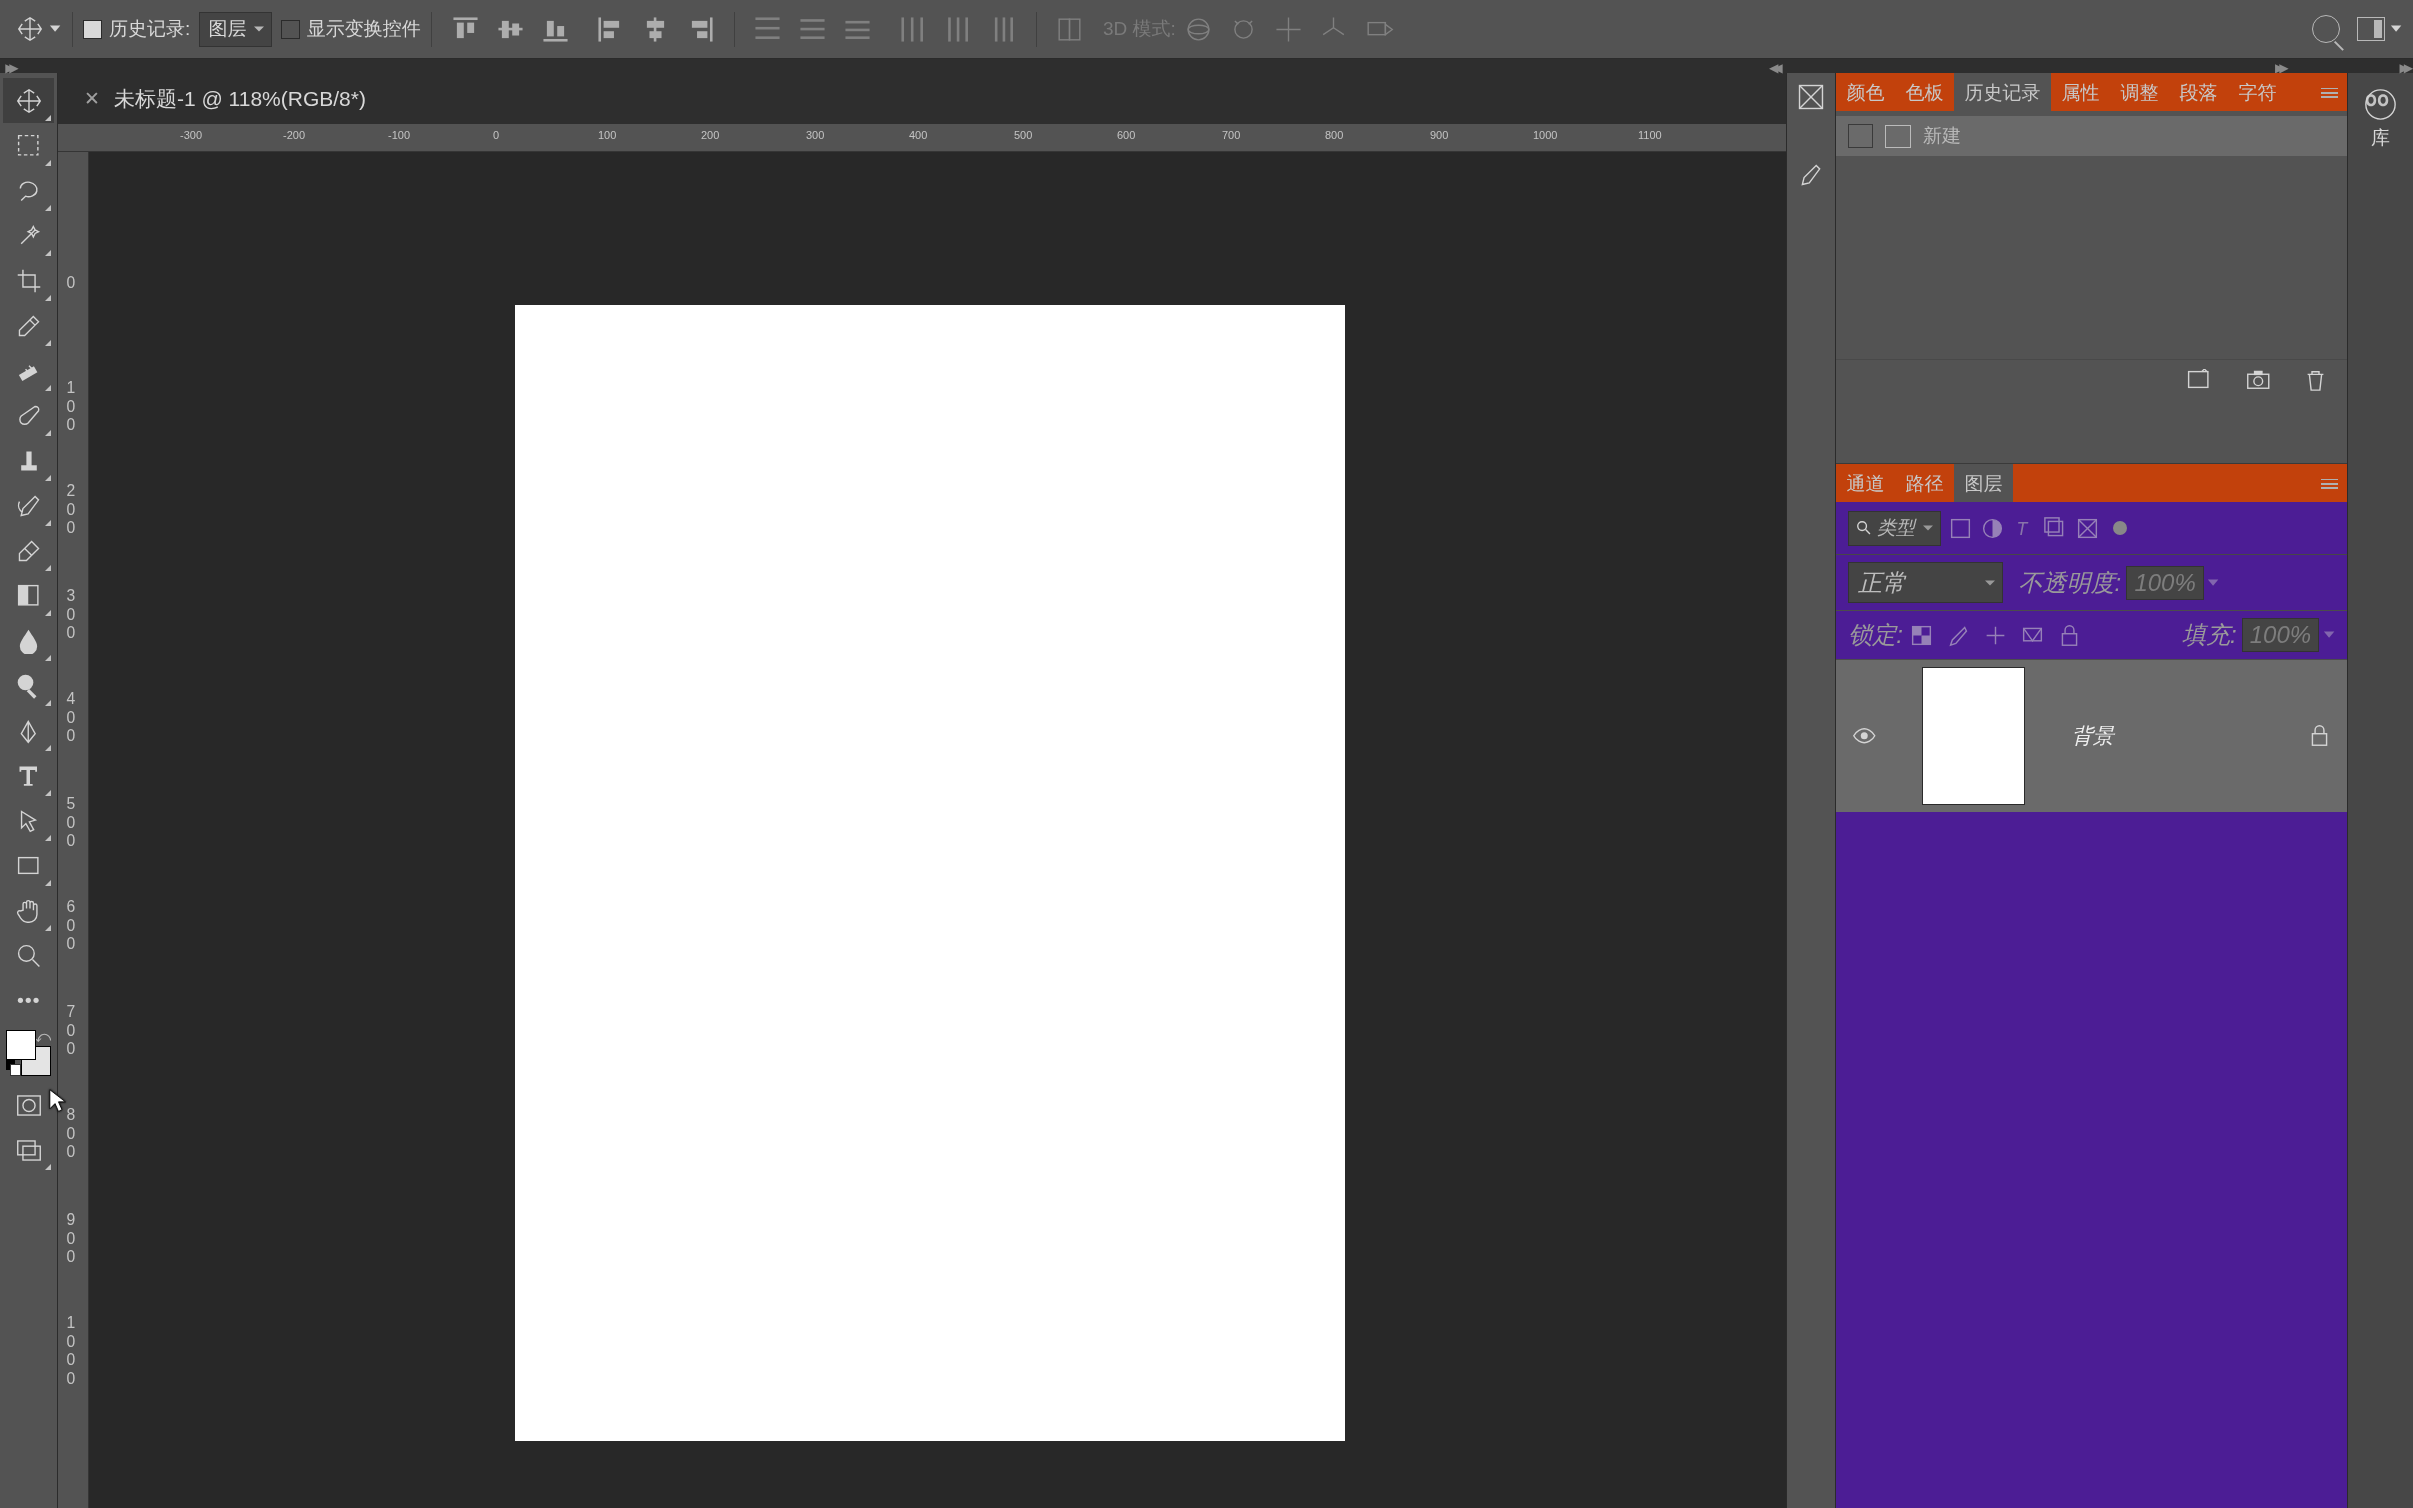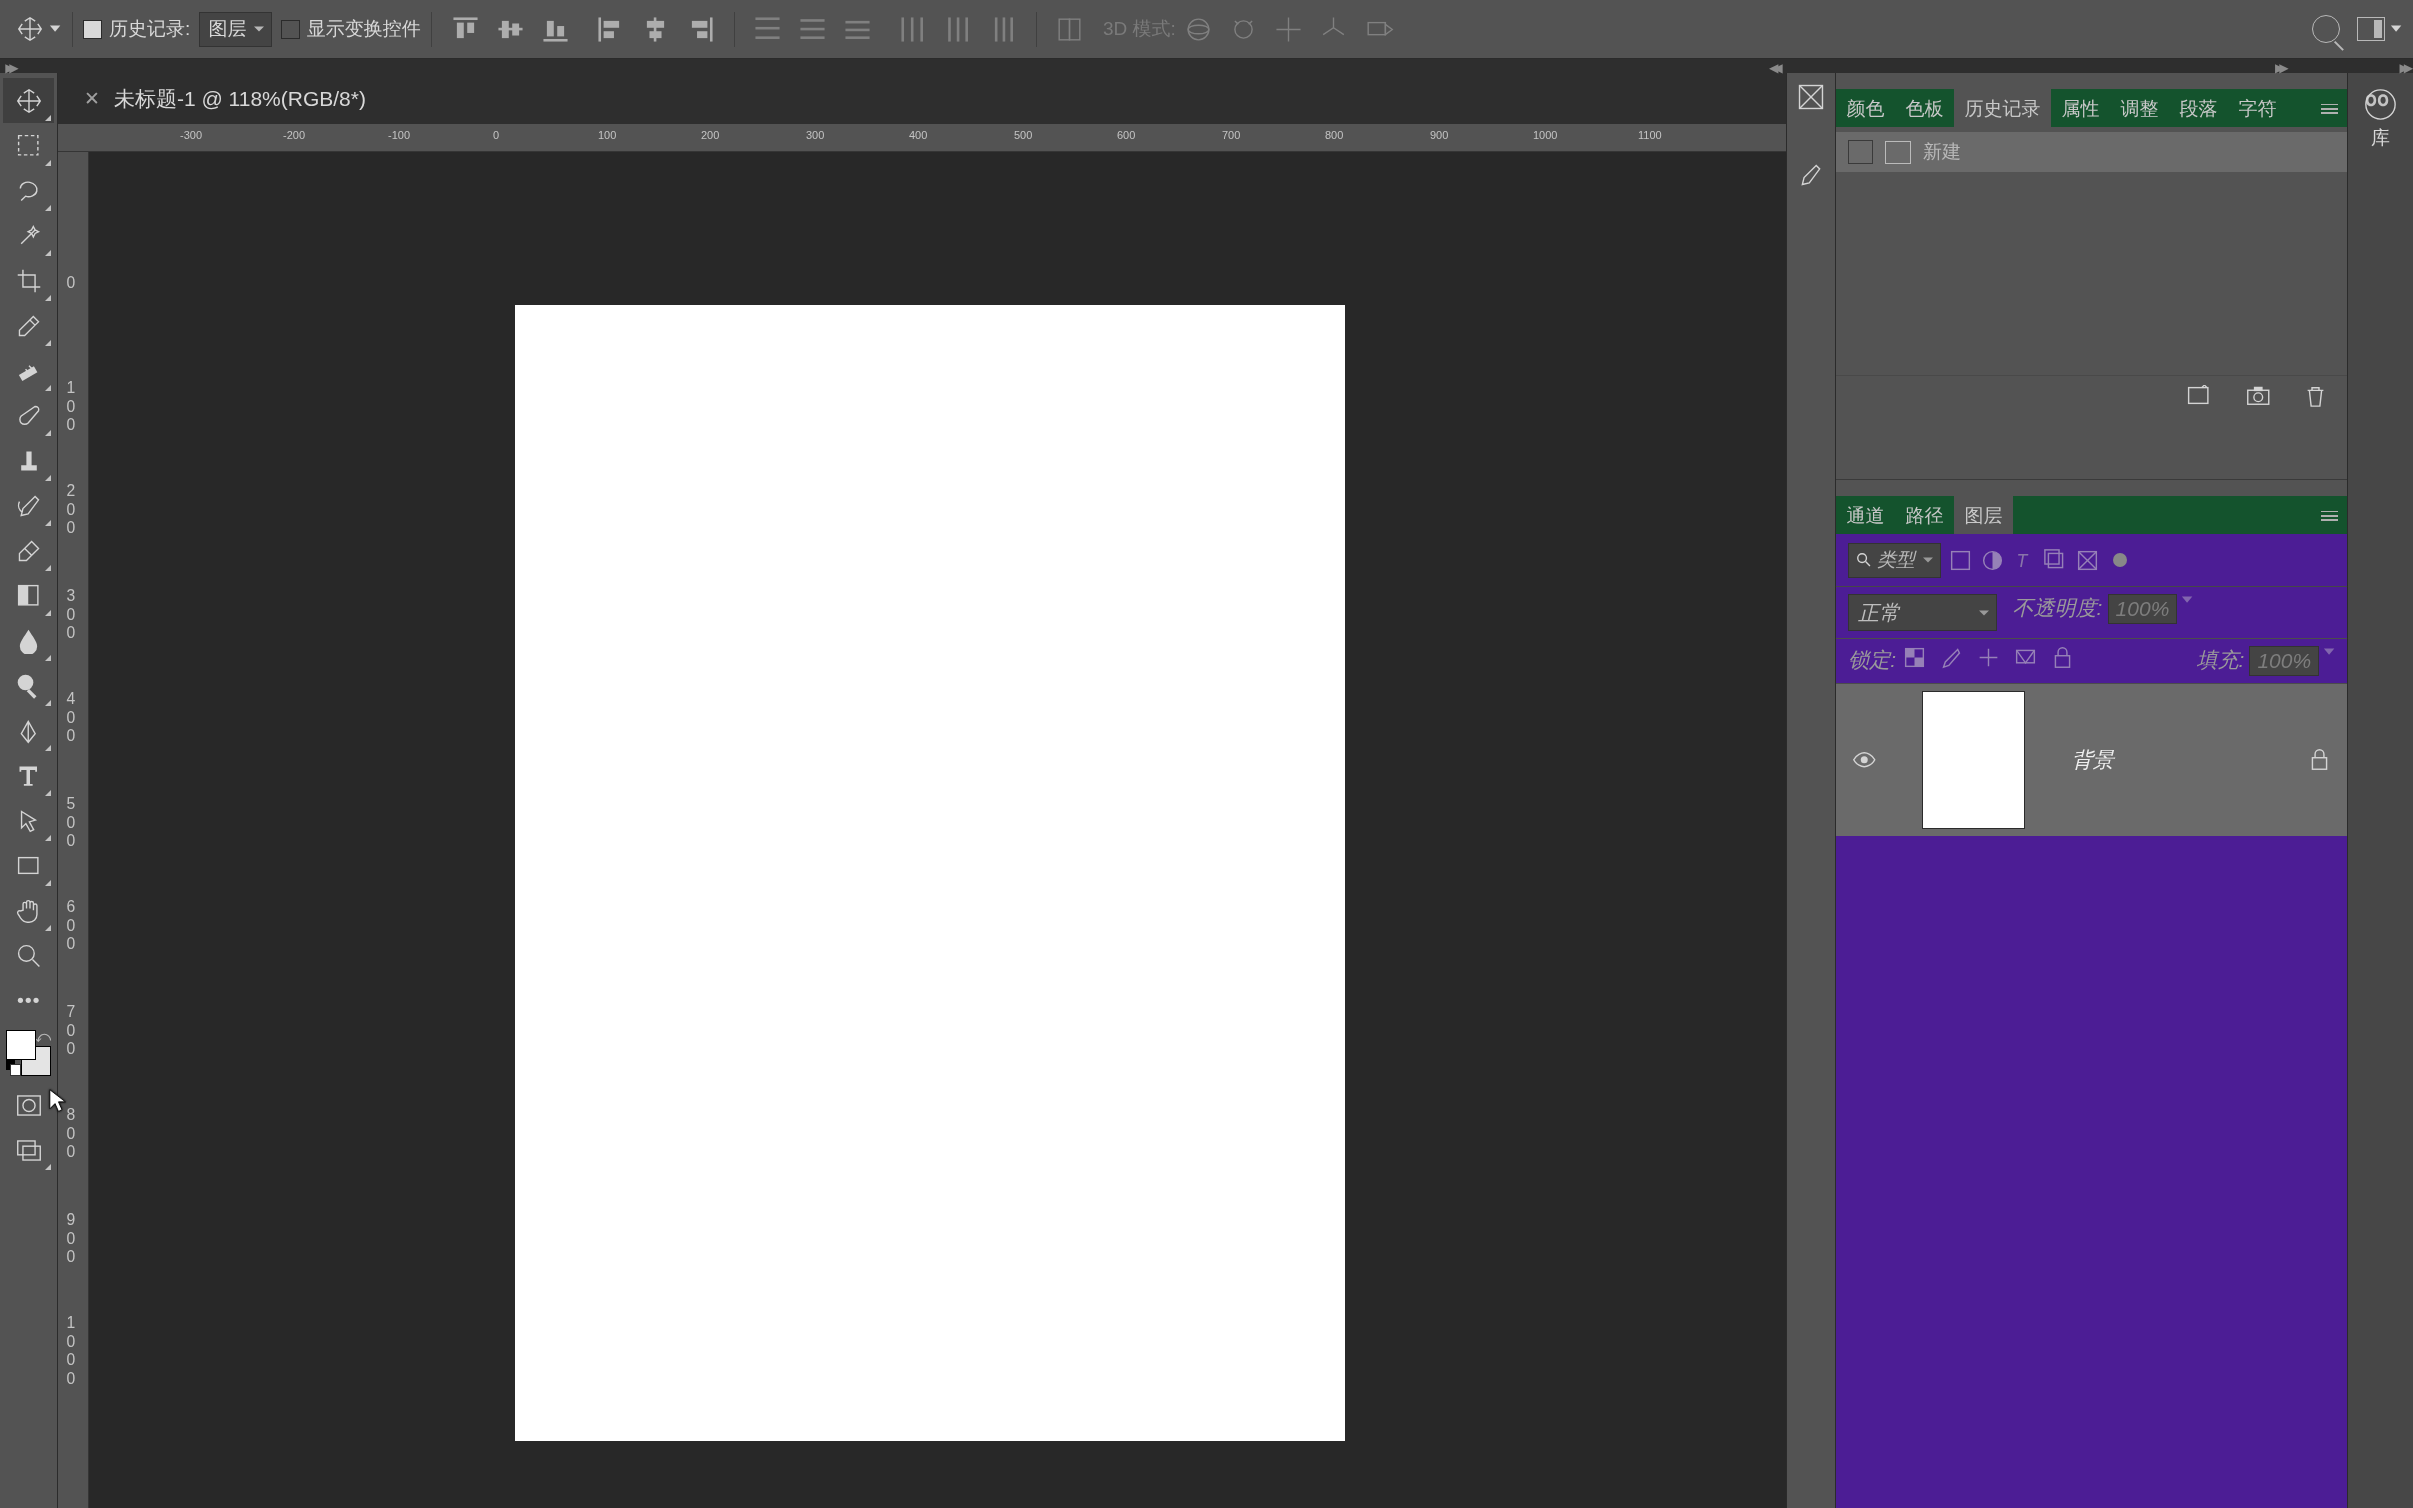--- a/index.html
+++ b/index.html
@@ -54,41 +54,41 @@
 .ruler-v .tick { position: absolute; left: 5.2px; writing-mode: vertical-rl; text-orientation: upright; letter-spacing: 1.7px; line-height: .9; }
 .canvas-bg { position: absolute; left: 31px; right: 0; top: 28px; bottom: 0; background: #282828; }
 .canvas { position: absolute; left: 426px; top: 153px; width: 830px; height: 1136px; background: #fff; }
 
 
 .right-col { display: flex; }
 .panel-stack { width: 512px; background: #535353; border-left: 0.9px solid #2b2b2b; display: flex; flex-direction: column; }
 .collapsed-dock { width: 49px; background: #535353; border-left: 0.9px solid #2b2b2b; display: flex; flex-direction: column; padding-top: 8.7px; gap: 17.5px; align-items: center; }
 .second-dock { width: 66px; background: #474747; border-left: 0.9px solid #2b2b2b; display: flex; flex-direction: column; align-items: center; padding-top: 15.7px; }
 
-.panel-tabs { height: 38px; background: #14532d; display: flex; align-items: flex-start; position: relative; margin-top: 16px; }
+.panel-tabs { height: 38px; background: #c2410c; display: flex; align-items: flex-start; position: relative; }
 .panel-tabs .tab { padding: 7px 10.5px 5.2px; font-size: 19px; color: #c8c8c8; }
 .panel-tabs .tab.active { background: #535353; }
 .panel-tabs .menu { position: absolute; right: 8.7px; top: 12.2px; }
 .panel-tabs .menu div { width: 17.5px; height: 1.7px; background: #b0b0b0; margin: 2.6px 0; }
 
 .history-body { height: 353px; background: #535353; border-bottom: 0.9px solid #3a3a3a; }
 .hist-doc { display: flex; align-items: center; gap: 12.2px; padding: 8.7px 12.2px; }
 .hist-doc .thumb { width: 38px; height: 38px; background: #fff; border: 0.9px solid #2b2b2b; }
 .hist-item { display: flex; align-items: center; gap: 12.2px; padding: 7px 12.2px; background: #6a6a6a; margin-top: 5.2px; }
 .hist-item .box { width: 24.5px; height: 24.5px; border: 0.9px solid #3a3a3a; }
 .hist-item .ico { width: 26px; height: 23px; border: 1.7px solid #bbb; position: relative; }
 .hist-foot { display: flex; justify-content: flex-end; gap: 35px; padding: 8.7px 21px; margin-top: 203px; border-top: 0.9px solid #494949; }
 
 .layers-body { flex: 1; background: #4c1d95; font-style: italic; }
 .layer-opts { display: flex; align-items: center; gap: 8.7px; padding: 8.7px 12.2px; border-bottom: 0.9px solid #474747; }
 .layer-opts .srch { display: flex; align-items: center; gap: 5.2px; background: #444; border: 0.9px solid #333; padding: 3.5px 24.5px 3.5px 7px; position: relative; }
 .layer-opts .srch::after { content: ""; position: absolute; right: 7px; top: 50%; border: 5.2px solid transparent; border-top-color: #999; transform: translateY(-2.6px); }
 .layer-opts .ic { width: 23px; height: 23px; opacity: .55; }
 .layer-opts .dot { width: 14px; height: 14px; border-radius: 50%; background: #888; margin-left: 5.2px; }
-.blend-row, .lock-row { display: flex; align-items: flex-start; padding: 7px 12.2px; border-bottom: 0.9px solid #4c4c4c; color: #9a9a9a; font-size: 21px; }
+.blend-row, .lock-row { display: flex; align-items: center; padding: 7px 12.2px; border-bottom: 0.9px solid #4c4c4c; color: #9a9a9a; font-size: 24px; }
 .blend-row .sel { background: #444; border: 0.9px solid #333; padding: 3.5px 96px 3.5px 8.7px; color: #bdbdbd; position: relative; margin-right: 15.7px; }
 .blend-row .sel::after { content: ""; position: absolute; right: 7px; top: 50%; border: 5.2px solid transparent; border-top-color: #999; transform: translateY(-2.6px); }
 .blend-row .val, .lock-row .val { background: #444; border: 0.9px solid #333; padding: 1.7px 7px; color: #7d7d7d; margin-left: 5.2px; }
 .lock-row .ic { width: 23px; height: 23px; margin: 0 7px; opacity: .55; }
 .layer-item { display: flex; align-items: center; padding: 7px 15.7px; background: #6a6a6a; gap: 28px; }
 .layer-item .eye { width: 24.5px; height: 17.5px; margin-right: 17.5px; }
 .layer-item .thumb { width: 103px; height: 138px; background: #fff; border: 0.9px solid #2b2b2b; margin-right: 19px; }
 .layer-item .name { flex: 1; font-size: 21px; color: #eee; }
 .layer-item .lock { width: 23px; height: 23px; }
 

